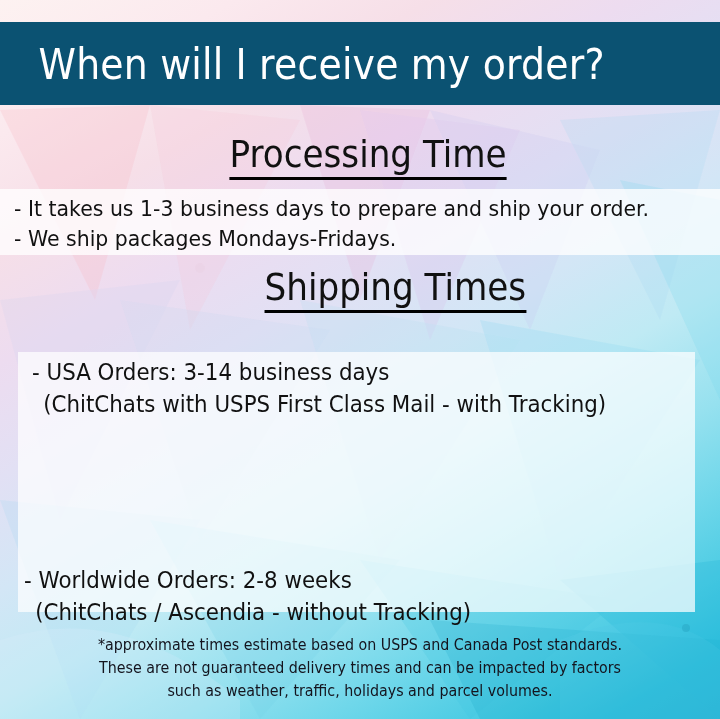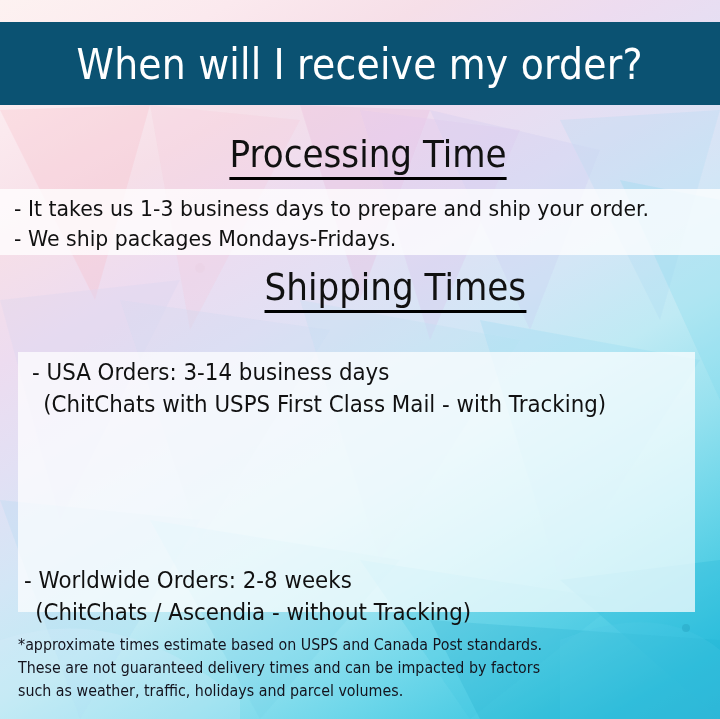--- a/index.html
+++ b/index.html
@@ -44,21 +44,21 @@
   
   #banner {
     position: absolute;
     left: 0;
     top: 22px;
     width: 720px;
     height: 83px;
     background: #0b5272;
     display: flex;
     align-items: center;
-    justify-content: center;
+    justify-content: flex-start;
   }
   #banner-title {
     color: #ffffff;
     font-family: "DejaVu Sans", sans-serif;
     font-size: 43px;
     font-weight: 400;
     letter-spacing: 0.2px;
     white-space: nowrap;
     transform: scaleX(0.88);
   }
@@ -133,21 +133,21 @@
   #ship-block-usa   { left: 32px; top: 356px; }
   #ship-block-ca    { left: 16px; top: 452px; }
   #ship-block-world { left: 24px; top: 564px; }
 
   
   #footnote {
     position: absolute;
     left: 0;
     top: 634px;
     width: 720px;
-    text-align: left;
+    text-align: center;
     color: #14141e;
     font-family: "DejaVu Sans", sans-serif;
     font-size: 15px;
     line-height: 23px;
     font-weight: 400;
   }
   #footnote div { transform: scaleX(0.95); }
 </style>
 </head>
 <body>

